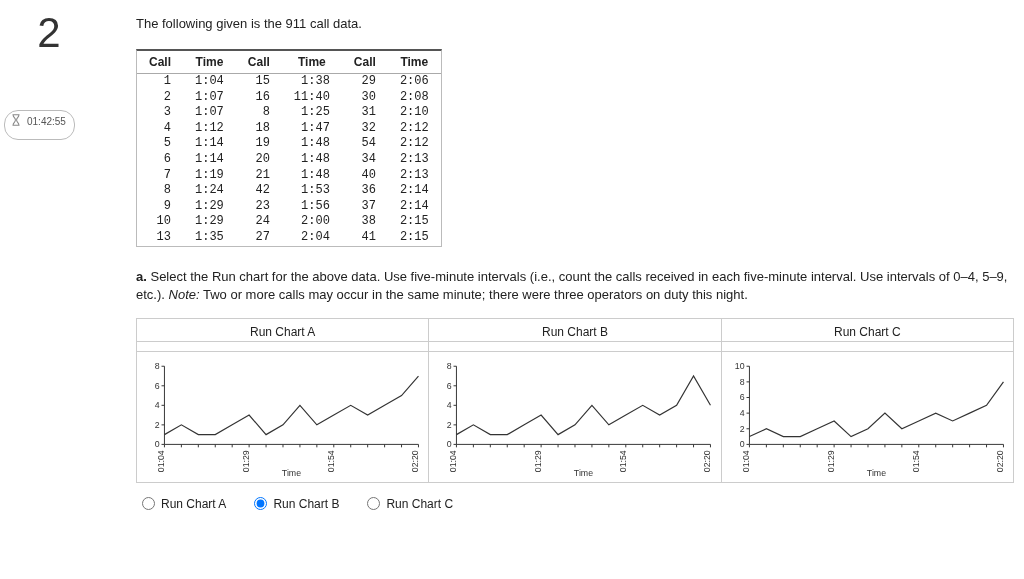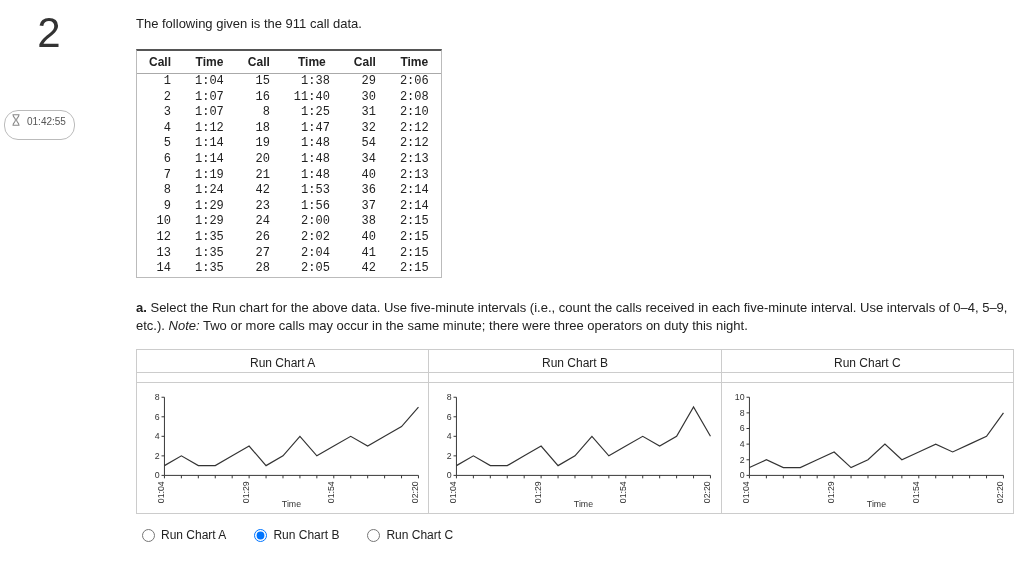--- a/index.html
+++ b/index.html
@@ -225,41 +225,25 @@
             </tr>
             <tr>
               <td>10</td>
               <td>1:29</td>
               <td>24</td>
               <td>2:00</td>
               <td>38</td>
               <td>2:15</td>
             </tr>
             <tr>
-              <td>12</td>
-              <td>1:35</td>
-              <td>26</td>
-              <td>2:02</td>
-              <td>40</td>
-              <td>2:15</td>
-            </tr>
-            <tr>
               <td>13</td>
               <td>1:35</td>
               <td>27</td>
               <td>2:04</td>
               <td>41</td>
-              <td>2:15</td>
-            </tr>
-            <tr>
-              <td>14</td>
-              <td>1:35</td>
-              <td>28</td>
-              <td>2:05</td>
-              <td>42</td>
               <td>2:15</td>
             </tr>
           </tbody>
       </table>
     </div>
 
     <div class="question-text">
       <b>a. </b><span>Select the Run chart for the above data. Use five-minute intervals (i.e., count the calls received in each five-minute interval. Use intervals of 0–4, 5–9, etc.). </span><i>Note:</i><span> Two or more calls may occur in the same minute; there were three operators on duty this night.</span>
     </div>
 

